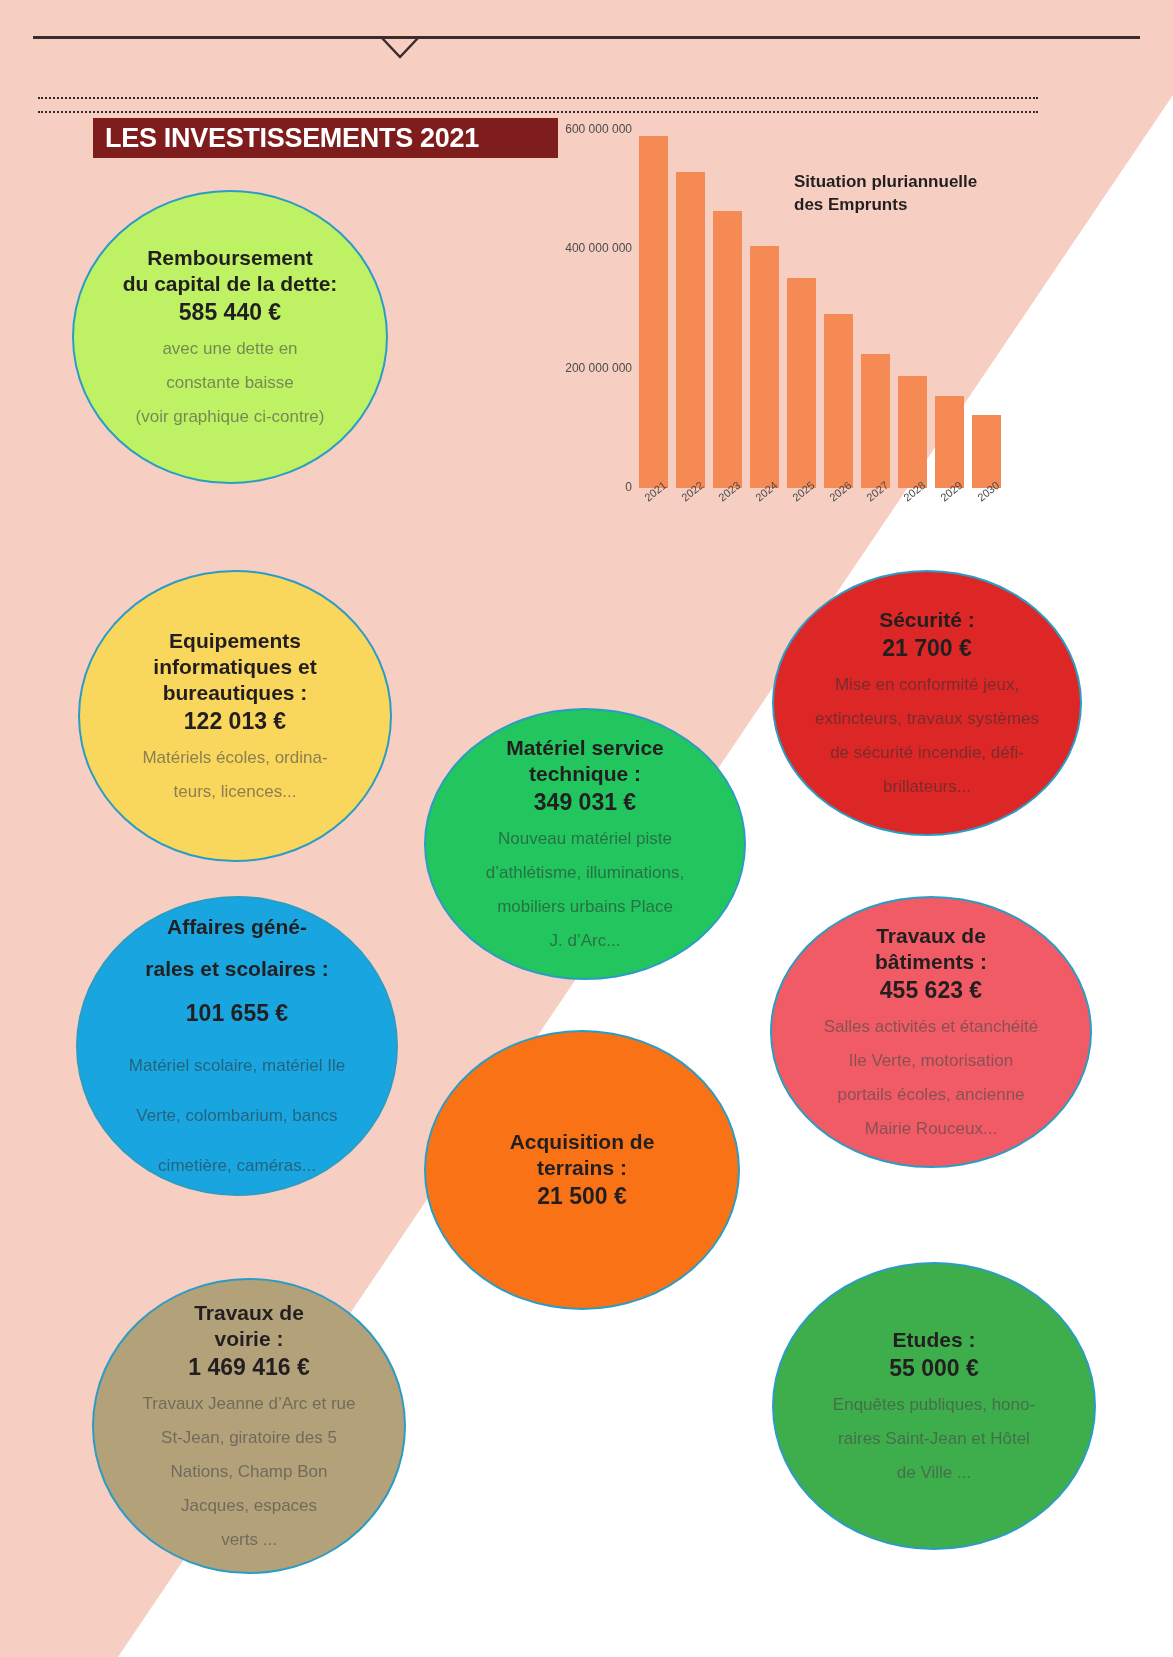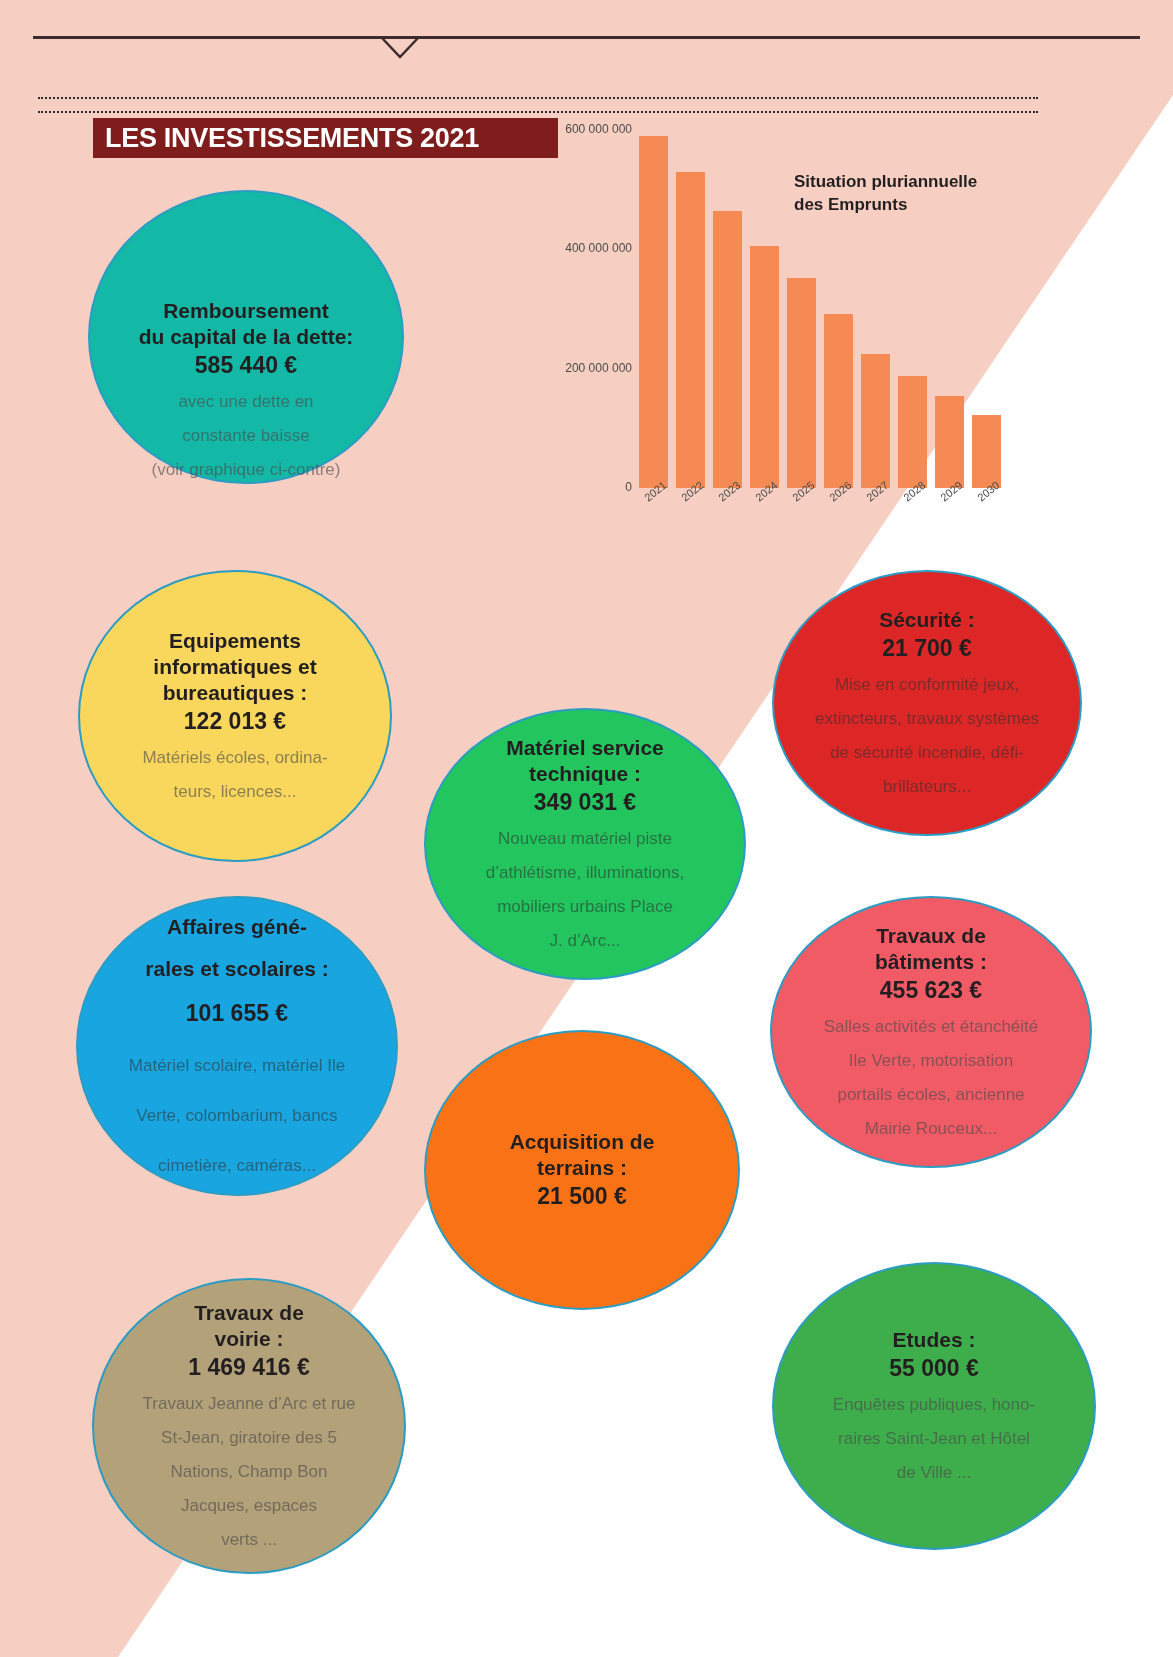--- a/index.html
+++ b/index.html
@@ -130,21 +130,21 @@
     <div class="x-label" style="left: 212.66px; top: 384px;">2024</div>
     <div class="x-label" style="left: 249.66px; top: 384px;">2025</div>
     <div class="x-label" style="left: 286.66px; top: 384px;">2026</div>
     <div class="x-label" style="left: 323.66px; top: 384px;">2027</div>
     <div class="x-label" style="left: 360.66px; top: 384px;">2028</div>
     <div class="x-label" style="left: 397.66px; top: 384px;">2029</div>
     <div class="x-label" style="left: 434.66px; top: 384px;">2030</div>
   </div>
 
 <div id="bubble-layer">
-    <div class="bubble" style="left: 88px; top: 190px; width: 316px; height: 294px; background: #14b8a6; justify-content: flex-end;">
+    <div class="bubble" style="left: 72px; top: 190px; width: 316px; height: 294px; background: #bef264;">
       <div class="bub-title">Remboursement</div>
       <div class="bub-title">du capital de la dette:</div>
       <div class="bub-amount">585 440 €</div>
       <div class="bub-desc dim">avec une dette en</div>
       <div class="bub-desc dim">constante baisse</div>
       <div class="bub-desc dim">(voir graphique ci-contre)</div>
     </div>
     <div class="bubble" style="left: 78px; top: 570px; width: 314px; height: 292px; background: rgb(249, 214, 92);">
       <div class="bub-title">Equipements</div>
       <div class="bub-title">informatiques et</div>

